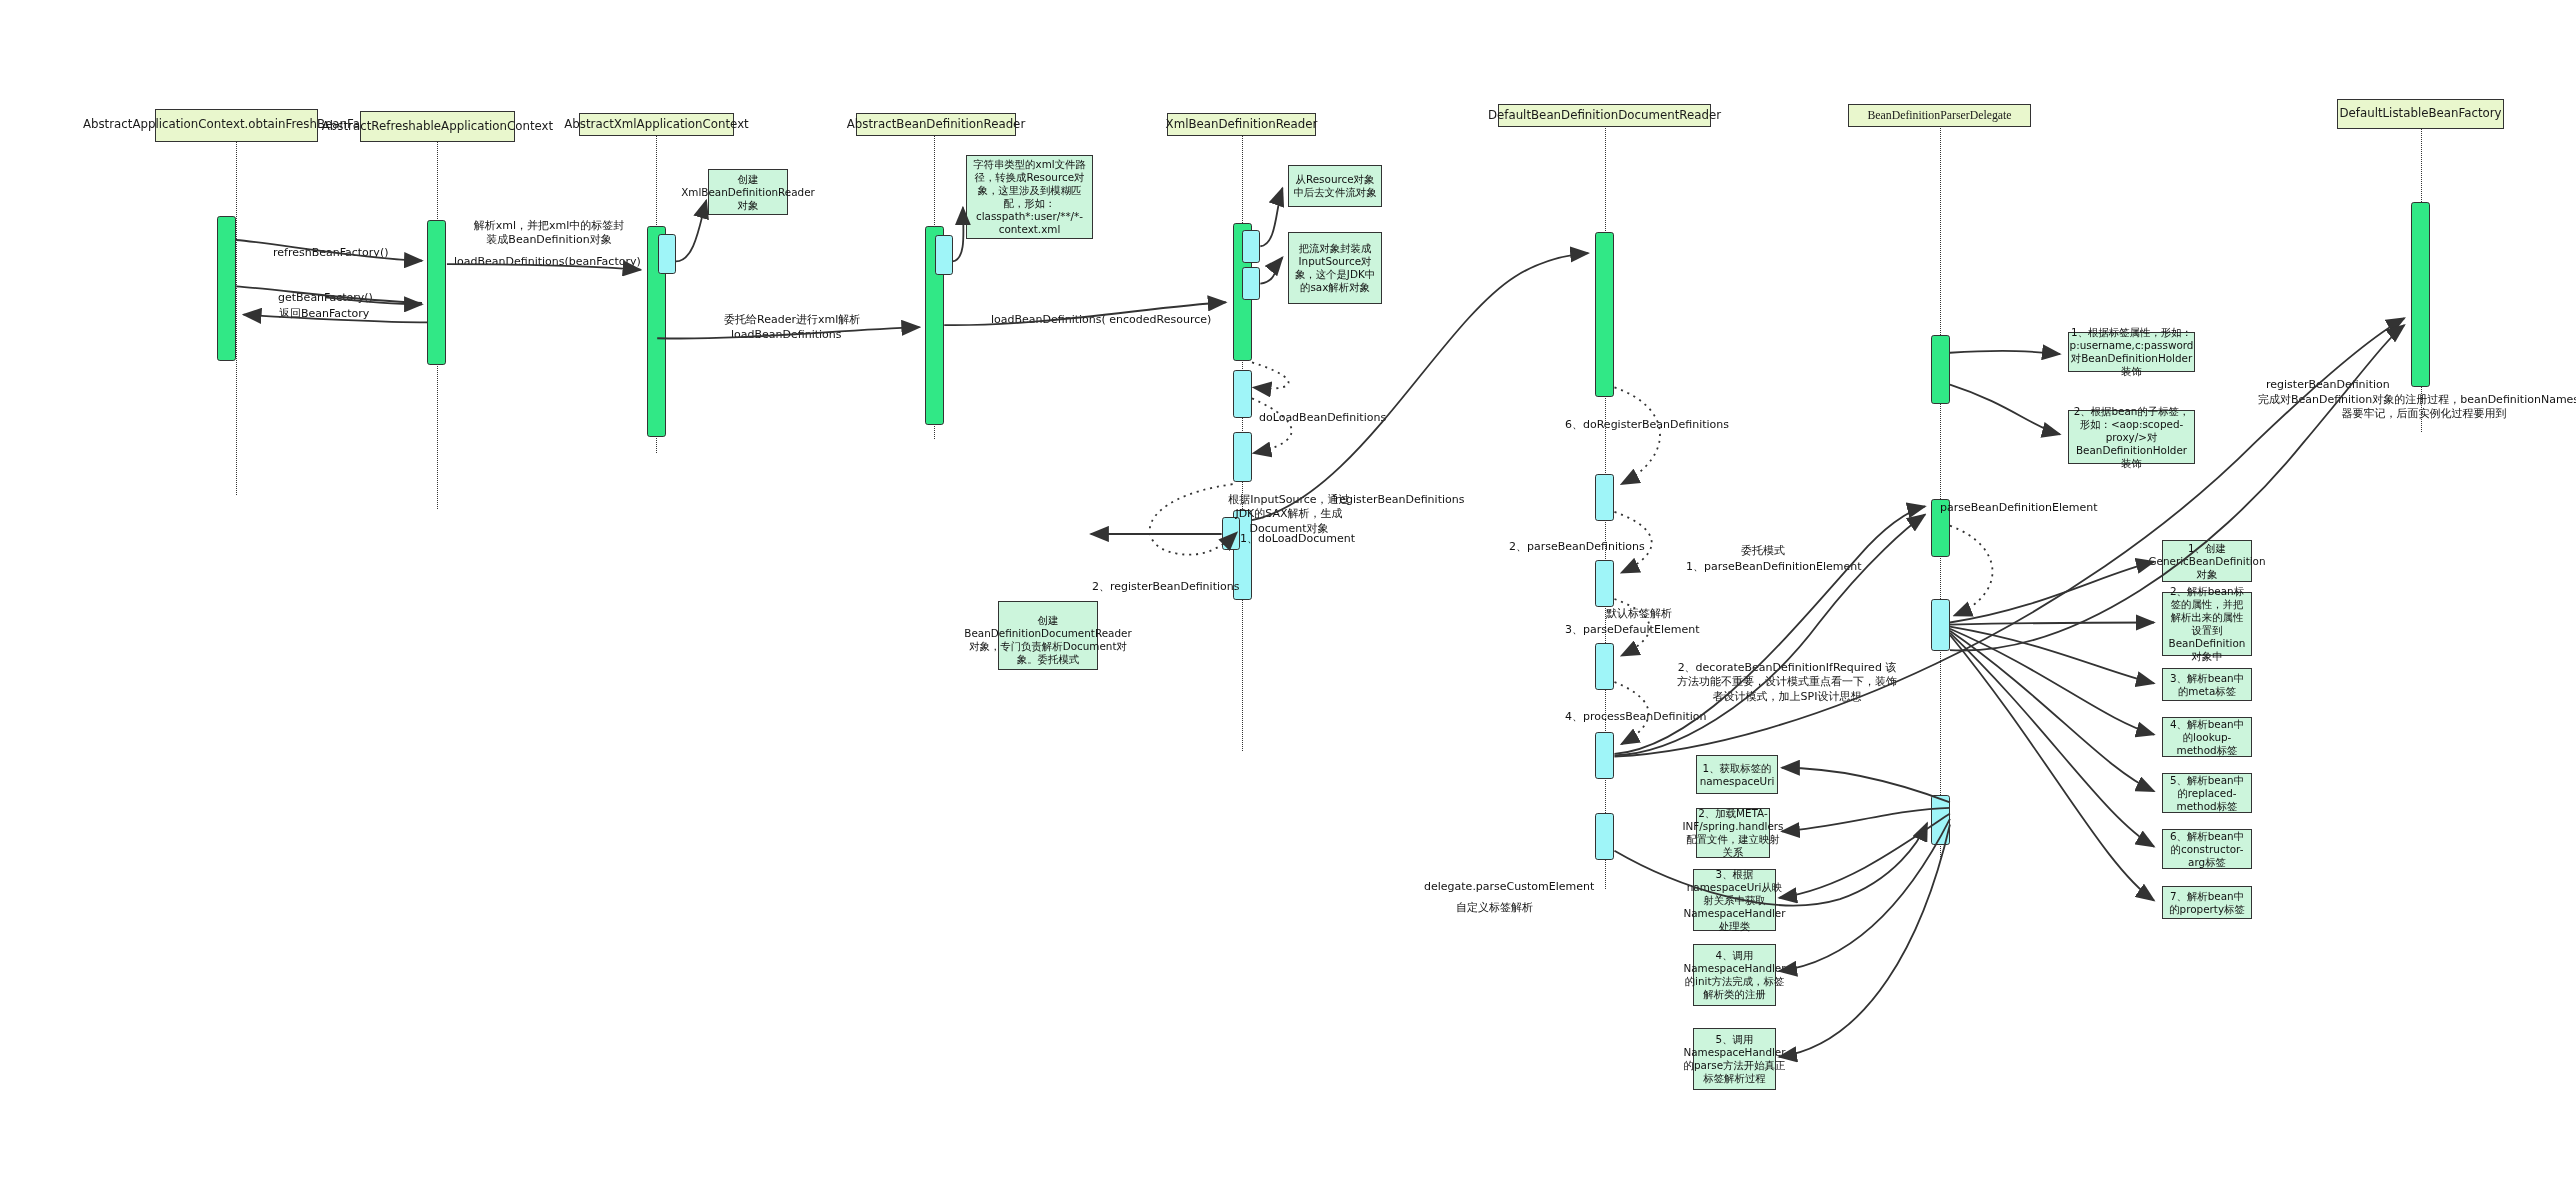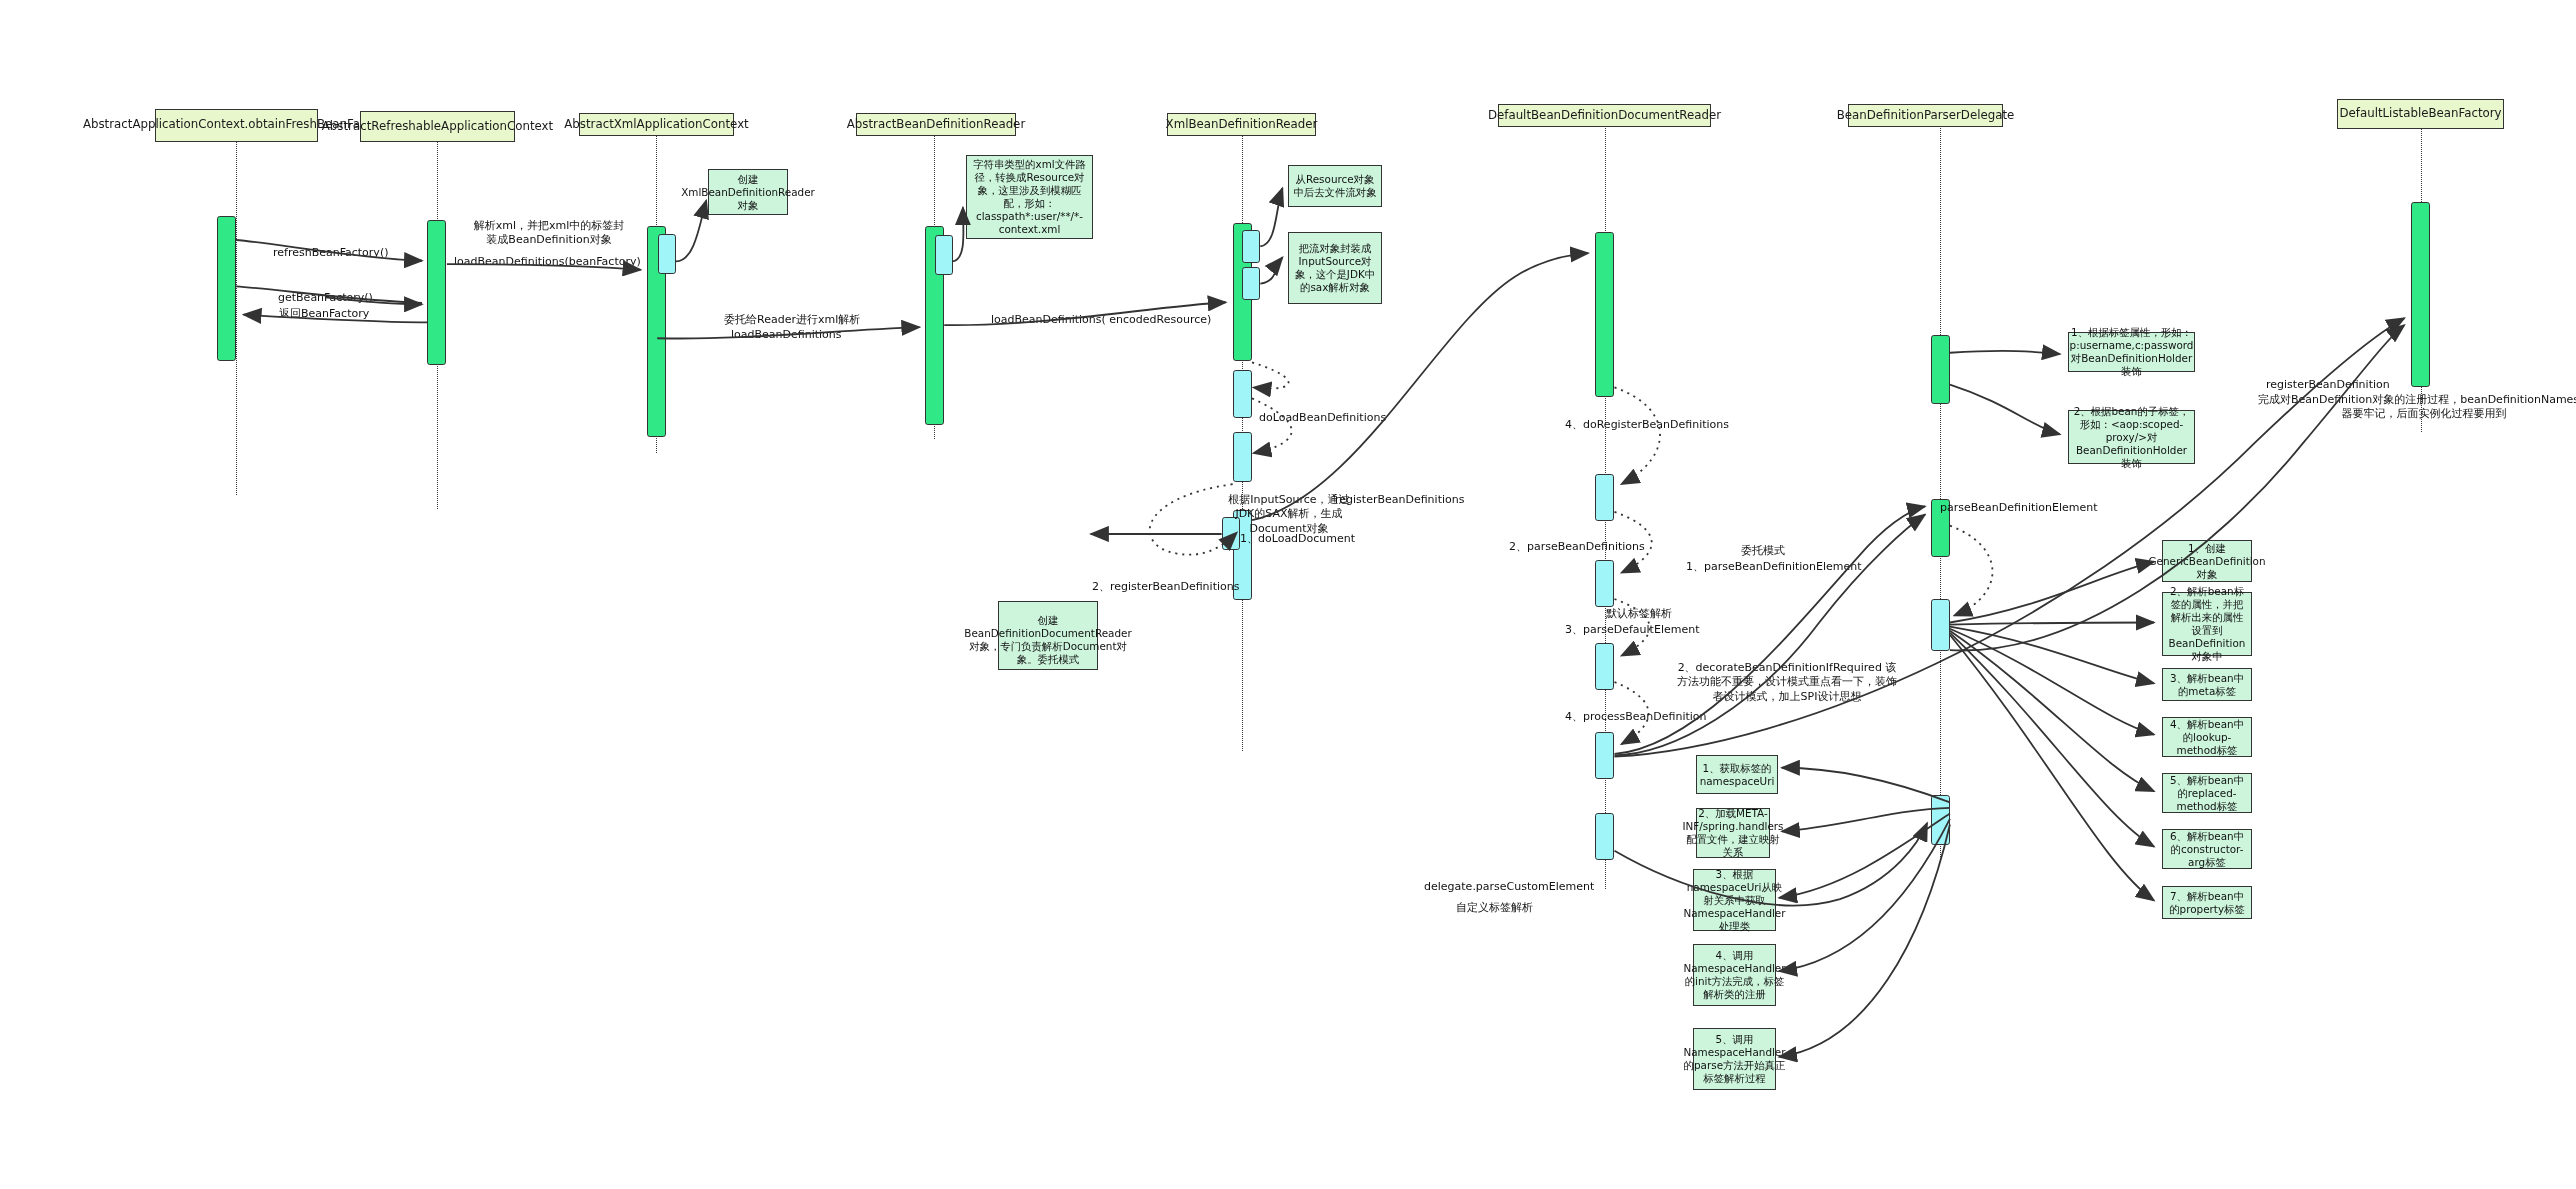--- a/index.html
+++ b/index.html
@@ -50,21 +50,21 @@
   </div>
   <div class="lifeline-head" style="left:856px;top:113px;width:160px;height:23px;">
     <span>AbstractBeanDefinitionReader</span>
   </div>
   <div class="lifeline-head" style="left:1167px;top:113px;width:149px;height:23px;">
     <span>XmlBeanDefinitionReader</span>
   </div>
   <div class="lifeline-head" style="left:1498px;top:104px;width:213px;height:23px;">
     <span>DefaultBeanDefinitionDocumentReader</span>
   </div>
-  <div class="lifeline-head" style="left:1848px;top:104px;width:155px;height:23px;">
+  <div class="lifeline-head" style="left:1848px;top:104px;width:183px;height:23px;font-family:Liberation Serif, serif;">
     <span>BeanDefinitionParserDelegate</span>
   </div>
   <div class="lifeline-head" style="left:2337px;top:99px;width:167px;height:30px;">
     <span>DefaultListableBeanFactory</span>
   </div>
 
   <div class="act green" style="left:217px;top:216px;width:19.4px;height:145px;"></div>
   <div class="act green" style="left:427px;top:220px;width:19.4px;height:145px;"></div>
 
   <div class="act green" style="left:647px;top:226px;width:19.4px;height:211px;"></div>
@@ -174,21 +174,21 @@
   <div class="lbl" style="left:991px;top:313px;">loadBeanDefinitions( encodedResource)</div>
 
   <div class="lbl" style="left:1259px;top:411px;">doLoadBeanDefinitions</div>
 
   <div class="lbl multi" style="left:1204px;top:493px;width:138px;">根据InputSource，通过JDK的SAX解析，生成Document对象</div>
   <div class="lbl" style="left:1240px;top:532px;">1、doLoadDocument</div>
   <div class="lbl" style="left:1092px;top:580px;">2、registerBeanDefinitions</div>
 
   <div class="lbl" style="left:1335px;top:493px;">registerBeanDefinitions</div>
 
-  <div class="lbl" style="left:1565px;top:418px;">4、doRegisterBeanDefinitions</div>
+  <div class="lbl" style="left:1565px;top:418px;">6、doRegisterBeanDefinitions</div>
   <div class="lbl" style="left:1509px;top:540px;">2、parseBeanDefinitions</div>
   <div class="lbl" style="left:1606px;top:607px;">默认标签解析</div>
   <div class="lbl" style="left:1565px;top:623px;">3、parseDefaultElement</div>
   <div class="lbl" style="left:1565px;top:710px;">4、processBeanDefinition</div>
 
   <div class="lbl" style="left:1741px;top:544px;">委托模式</div>
   <div class="lbl" style="left:1686px;top:560px;">1、parseBeanDefinitionElement</div>
 
   <div class="lbl multi" style="left:1657px;top:661px;width:228px;">2、decorateBeanDefinitionIfRequired
 该方法功能不重要，设计模式重点看一下，装饰者设计模式，加上SPI设计思想</div>

